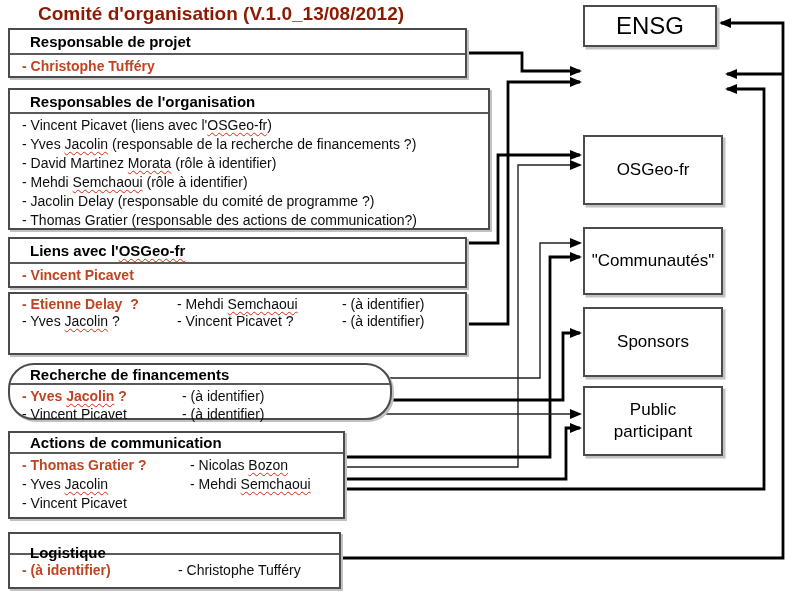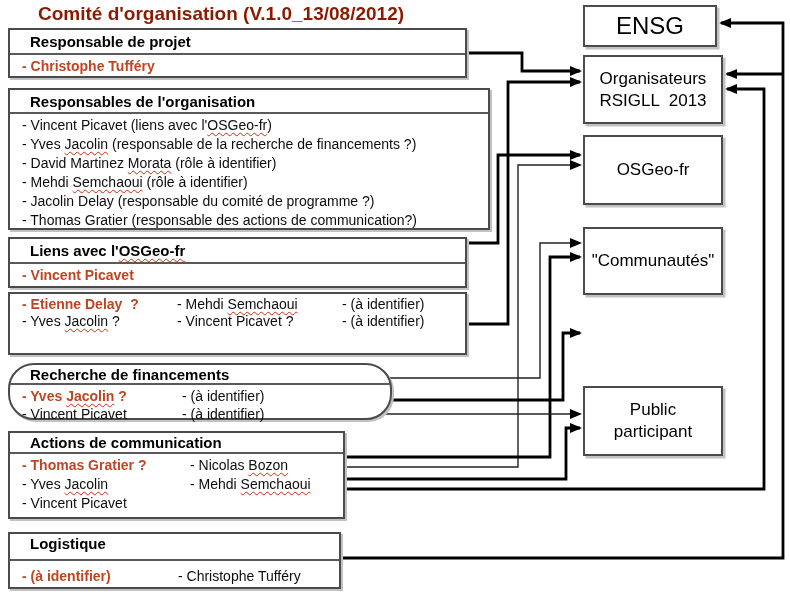--- a/index.html
+++ b/index.html
@@ -23,21 +23,21 @@
         text-decoration-color:#d42a10;text-decoration-thickness:1px;text-underline-offset:2px;}
   
   .lb1{top:28px;width:459px;height:50px;}  .lb1 .lhead{height:25px;}
   .lb2{top:88px;width:482px;height:142px;} .lb2 .lhead{height:24px;}
   .lb3{top:237px;width:459px;height:51px;} .lb3 .lhead{height:25px;}
   .lb4{top:292px;width:459px;height:63px;} .lb4 .lhead{height:19px;padding-top:1px;}
   .lb4 .item{line-height:17px;}
   .lb5{top:363px;width:384px;height:57px;border-radius:26px;} .lb5 .lhead{height:20px;padding-top:1px;}
   .lb5 .item{line-height:18px;}
   .lb6{top:431px;width:337px;height:88px;} .lb6 .lhead{height:21px;padding-top:1px;}
-  .lb7{top:532px;width:333px;height:57px;} .lb7 .lhead{height:27px;padding-top:1px;}
+  .lb7{top:532px;width:333px;height:57px;} .lb7 .lhead{height:21px;padding-top:10px;}
   .lb7 .lbody{padding-top:6px;}
   .lb4 .col0{width:155px;} .lb4 .col1{width:165px;}
   .lb5 .col0{width:160px;}
   .lb6 .col0{width:168px;}
   .lb7 .col0{width:156px;}
   
   .rbox{position:absolute;left:583px;z-index:2;background:#fff;border:2px solid #4b4b4b;
         box-shadow:2.5px 2.5px 0 #c2c2c2;box-sizing:border-box;
         display:flex;align-items:center;justify-content:center;}
   .rlabel{font-size:17px;color:#000;text-align:center;white-space:pre-wrap;line-height:22px;}
@@ -161,28 +161,27 @@
         </div>
         <div class="col col1">
           <div class="item"><span>- Christophe Tufféry</span></div>
         </div>
       </div>
   </div>
 
   <div class="rbox rb1">
     <div class="rlabel">ENSG</div>
   </div>
-  <div class="rbox rb2">
-    <div class="rlabel">Organisateurs
-RSIGLL  2013</div>
-  </div>
   <div class="rbox rb3">
     <div class="rlabel">OSGeo-fr</div>
   </div>
   <div class="rbox rb4">
     <div class="rlabel">"Communautés"</div>
+  </div>
+  <div class="rbox rb5">
+    <div class="rlabel">Sponsors</div>
   </div>
   <div class="rbox rb6">
     <div class="rlabel">Public
 participant</div>
   </div>
 
 </div>
 
 </body></html>

